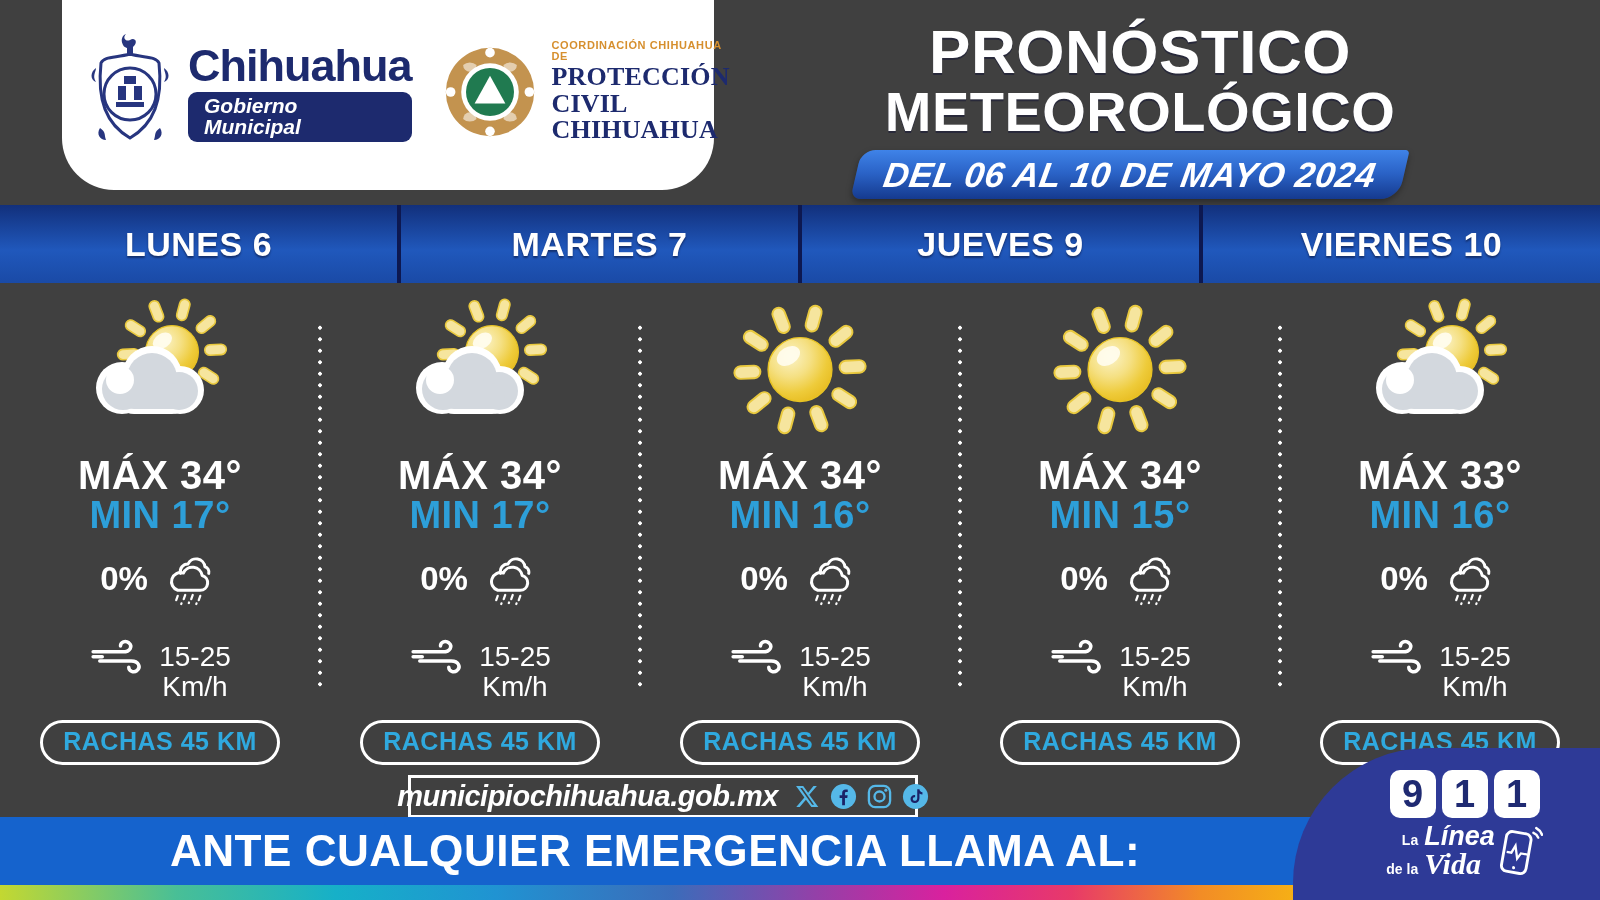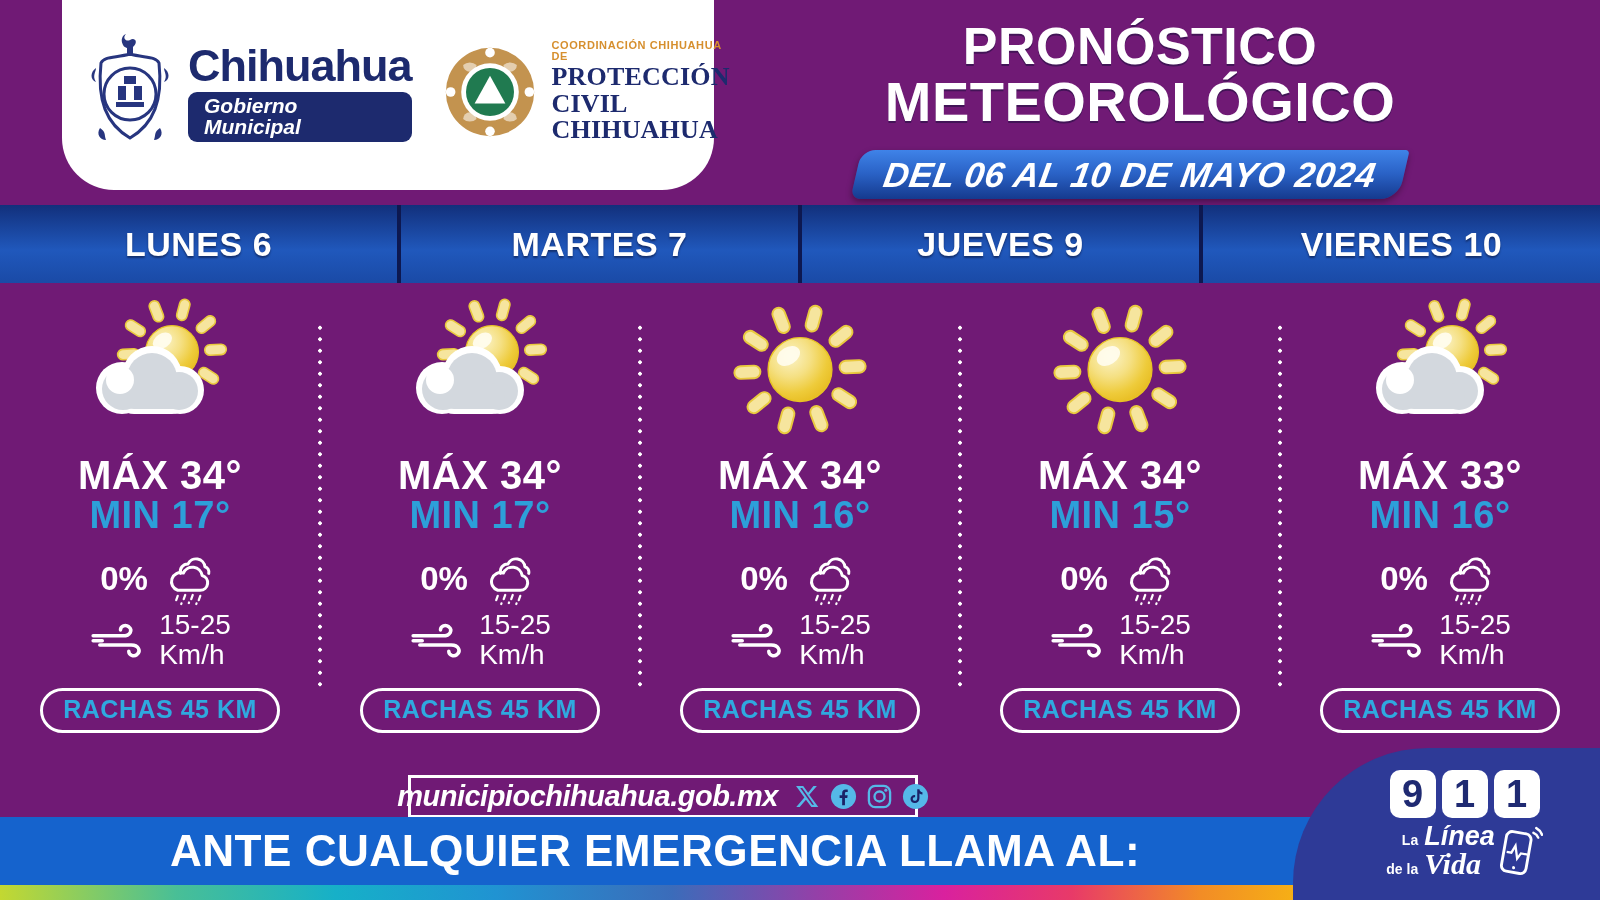--- a/index.html
+++ b/index.html
@@ -1,18 +1,18 @@
 <!DOCTYPE html>
 <html><head>
 <meta charset="utf-8">
 <style>
   html,body{margin:0;padding:0;background:#0e1340;}
   .stage{
     position:relative;width:1600px;height:900px;overflow:hidden;
-    background:#701a75;
+    background:#404040;
     font-family:"Liberation Sans",sans-serif;
     -webkit-font-smoothing:antialiased;
   }
   
   .logo-card{
     position:absolute;left:62px;top:0;width:652px;height:190px;
     background:#ffffff;border-radius:0 0 52px 52px;
     display:flex;align-items:center;gap:14px;padding:0 18px 6px 24px;box-sizing:border-box;
   }
   .coat{flex:0 0 auto;}
@@ -23,21 +23,21 @@
   .pc-logo{flex:0 0 auto;margin-left:10px;}
   .pc-text{display:flex;flex-direction:column;line-height:1.02;}
   .pc-small{color:#d68f2e;font-size:11px;font-weight:700;letter-spacing:.6px;margin-bottom:2px;}
   .pc-big{font-family:"Liberation Serif",serif;color:#1d2a6e;font-size:26px;font-weight:900;letter-spacing:.2px;}
   
   .title{
     position:absolute;left:850px;top:20px;width:580px;text-align:center;color:#fff;
     font-weight:900;line-height:1.02;letter-spacing:.5px;
     text-shadow:0 2px 0 rgba(10,14,50,.45);
   }
-  .title .l1{font-size:52px;}
+  .title .l1{font-size:62px;}
   .title .l2{font-size:56px;}
   .ribbon{
     position:absolute;left:856px;top:150px;width:548px;height:49px;
     background:linear-gradient(180deg,#3f83e8 0%,#2a62c6 48%,#153a8e 100%);
     border-radius:14px 4px 18px 10px;transform:skewX(-13deg);
     box-shadow:0 3px 6px rgba(0,0,0,.35);
     display:flex;align-items:center;justify-content:center;
   }
   .ribbon span{
     transform:skewX(4deg);color:#fff;font-style:italic;font-weight:900;font-size:35px;letter-spacing:.5px;white-space:nowrap;
@@ -54,21 +54,21 @@
     text-shadow:0 2px 2px rgba(8,12,40,.5);
   }
   
   .col{position:absolute;top:290px;width:320px;text-align:center;color:#fff;}
   .col .icon-wrap{height:158px;display:flex;align-items:center;justify-content:center;}
   .maxt{font-size:40px;font-weight:700;letter-spacing:.5px;margin-top:6px;line-height:1.05;}
   .mint{font-size:38px;font-weight:900;letter-spacing:.5px;color:#2d9fd9;line-height:1.05;}
   .rain-row{margin-top:14px;display:flex;align-items:center;justify-content:center;gap:10px;height:58px;}
   .rain-val{font-size:33px;font-weight:600;}
   .wind-row{margin-top:2px;display:flex;align-items:center;justify-content:center;gap:12px;}
-  .wind-txt{text-align:left;font-size:28px;font-weight:500;line-height:1.08;}
+  .wind-txt{text-align:center;font-size:28px;font-weight:500;line-height:1.08;margin-top:32px;}
   .gust-pill{
     display:inline-block;margin-top:18px;border:3px solid #fff;border-radius:24px;
     padding:4px 20px 6px;color:#2fa9df;font-weight:800;font-size:25px;letter-spacing:.5px;white-space:nowrap;
   }
   .dots{
     position:absolute;top:322px;height:368px;width:4px;
     background-image:radial-gradient(circle,#fff 1.7px,transparent 1.9px);
     background-size:4px 11.5px;background-repeat:repeat-y;
   }
   

